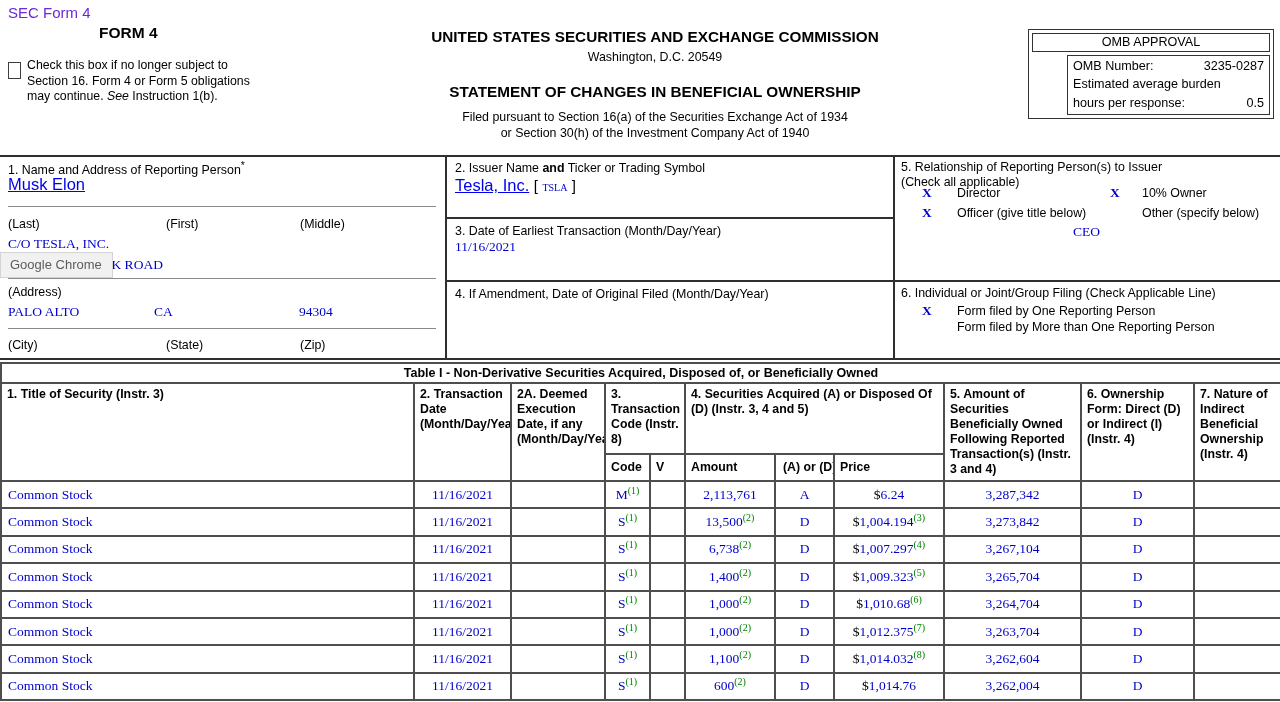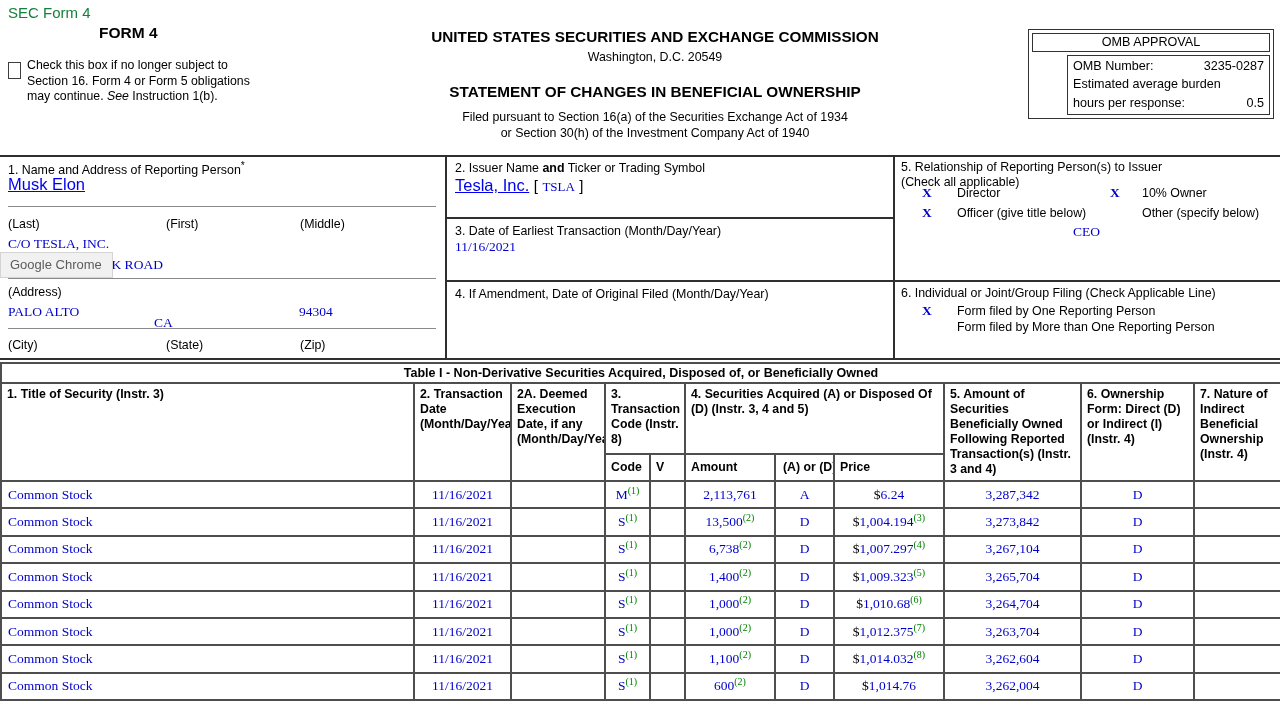--- a/index.html
+++ b/index.html
@@ -15,21 +15,21 @@
   #page{position:relative;width:1280px;height:702px;background:#fff;}
 
   .abs{position:absolute;}
   .lbl{font-size:12.4px;color:#000;}
   .serifdata{font-family:"Liberation Serif",serif;font-size:13.5px;color:var(--data-blue);}
   .link{color:var(--link-blue);text-decoration:underline;font-size:16.5px;}
   .xmark{font-family:"Liberation Serif",serif;font-weight:600;font-size:13.5px;color:var(--data-blue);}
   .rule{position:absolute;left:8px;right:9px;border-top:1px solid #8a8a8a;height:0;}
 
   
-  #sec-form-label{left:8px;top:4px;font-size:15px;color:#15803d;}
+  #sec-form-label{left:8px;top:4px;font-size:15px;color:#6d28d9;}
   #form4-title{left:99px;top:24px;font-size:15.5px;font-weight:bold;}
   #cb-box{left:8px;top:62px;width:13px;height:17px;border:1.5px solid #3d3d3d;background:#fff;}
   #cb-text{left:27px;top:58px;width:243px;font-size:12.3px;line-height:1.28;}
   #center-head{left:340px;top:28px;width:630px;text-align:center;}
   #agency{font-size:15.3px;font-weight:bold;}
   #dc{font-size:12.4px;margin-top:4px;}
   #stmt{font-size:15.3px;font-weight:bold;margin-top:19px;}
   #pursuant{font-size:12.4px;line-height:1.25;margin-top:9px;}
 
   
@@ -112,35 +112,35 @@
       <div class="abs link" style="left:8px;top:18px;">Musk Elon</div>
       <div class="rule" style="top:49px;"></div>
       <div class="abs lbl" style="left:8px;top:60px;">(Last)</div>
       <div class="abs lbl" style="left:166px;top:60px;">(First)</div>
       <div class="abs lbl" style="left:300px;top:60px;">(Middle)</div>
       <div class="abs serifdata" style="left:8px;top:79px;">C/O TESLA, INC.</div>
       <div class="abs serifdata" style="left:8px;top:100px;">3500 DEER CREEK ROAD</div>
       <div class="rule" style="top:121px;"></div>
       <div class="abs lbl" style="left:8px;top:128px;">(Address)</div>
       <div class="abs serifdata" style="left:8px;top:147px;">PALO ALTO</div>
-      <div class="abs serifdata" style="left:154px;top:158px;text-align:right;">CA</div>
+      <div class="abs serifdata" style="left:154px;top:147px;text-align:right;">CA</div>
       <div class="abs serifdata" style="left:299px;top:147px;">94304</div>
       <div class="rule" style="top:171px;"></div>
       <div class="abs lbl" style="left:8px;top:181px;">(City)</div>
       <div class="abs lbl" style="left:166px;top:181px;">(State)</div>
       <div class="abs lbl" style="left:300px;top:181px;">(Zip)</div>
     </div>
 
     <div id="col-mid" class="scol">
       <div id="sec2" class="scell">
         <div class="abs lbl" style="left:8px;top:4px;"><span>2. Issuer Name </span><b>and</b><span> Ticker or Trading Symbol</span></div>
         <div class="abs" style="left:8px;top:19px;">
           <span class="link">Tesla, Inc.</span>
           <span style="font-size:15px;">[</span>
-          <span class="serifdata" style="font-size:13px;">TSLA</span>
+          <span class="serifdata" style="font-size:10px;">TSLA</span>
           <span style="font-size:15px;">]</span>
         </div>
       </div>
       <div id="sec3" class="scell">
         <div class="abs lbl" style="left:8px;top:5px;">3. Date of Earliest Transaction (Month/Day/Year)</div>
         <div class="abs serifdata" style="left:8px;top:20px;">11/16/2021</div>
       </div>
       <div id="sec4" class="scell">
         <div class="abs lbl" style="left:8px;top:5px;">4. If Amendment, Date of Original Filed (Month/Day/Year)</div>
       </div>

